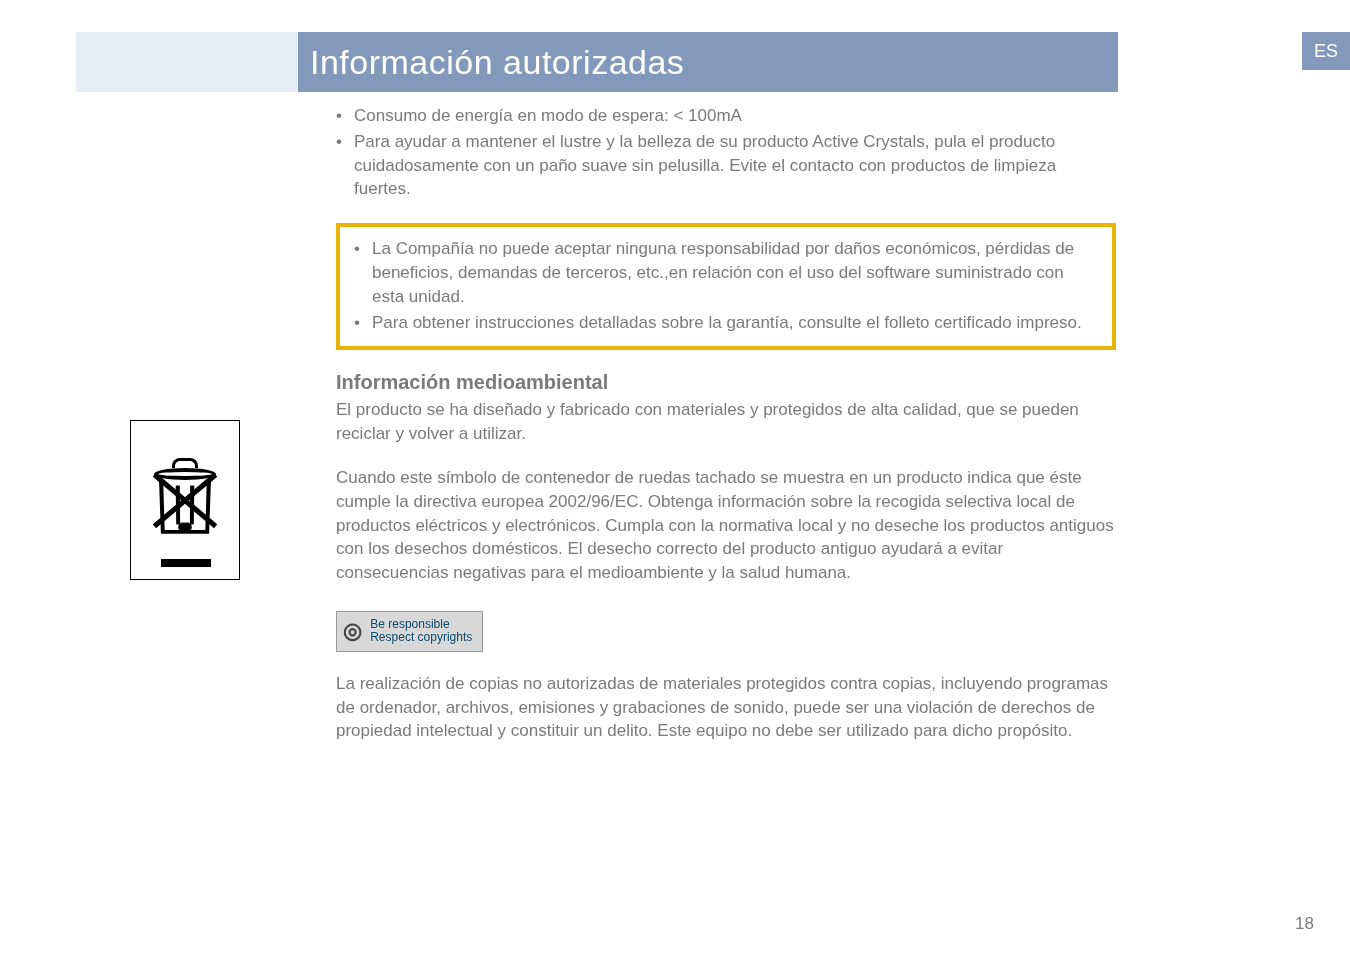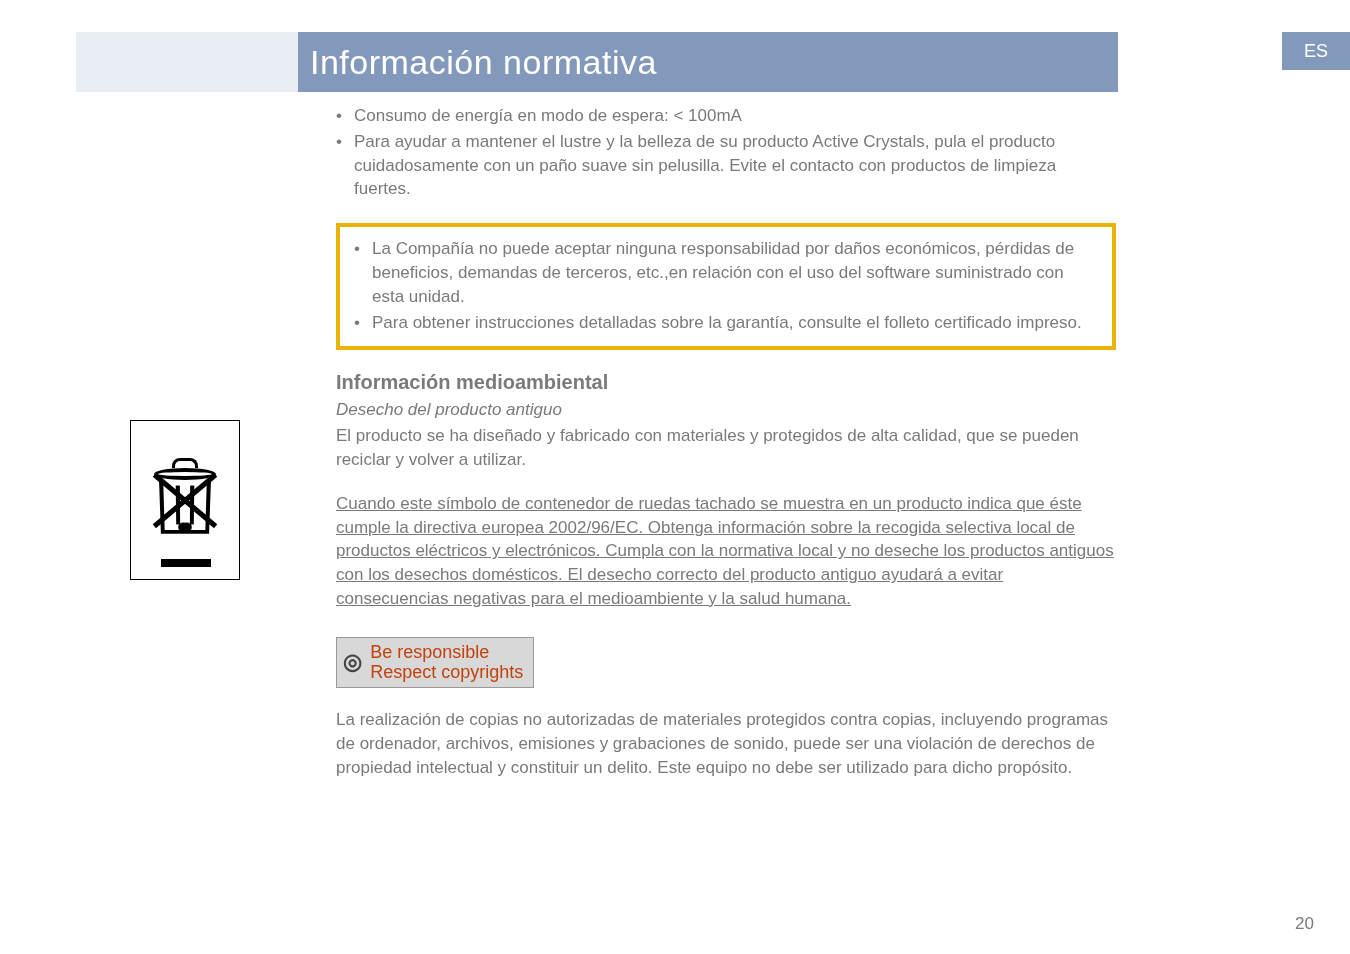--- a/index.html
+++ b/index.html
@@ -38,21 +38,21 @@
   .title-text {
     color: #ffffff;
     font-size: 34px;
     font-weight: 400;
     letter-spacing: 0.5px;
   }
   .lang-tab {
     position: absolute;
     right: 0;
     top: 32px;
-    width: 68px;
+    width: 48px;
     height: 38px;
     background: #8399bb;
     color: #ffffff;
     font-size: 18px;
     display: flex;
     align-items: center;
     justify-content: center;
   }
   .content {
     position: absolute;
@@ -93,21 +93,20 @@
   }
   .italic {
     font-style: italic;
   }
   .para {
     margin-top: 2px;
     margin-bottom: 2px;
   }
   .para-spaced {
     margin-top: 20px;
-    text-decoration: underline;
   }
   .weee-icon {
     position: absolute;
     left: 130px;
     top: 420px;
     width: 110px;
     height: 160px;
     border: 1px solid #000;
     background: #fff;
     display: flex;
@@ -199,61 +198,60 @@
     margin-bottom: 18px;
     background: #d8d8d8;
   }
   .copyright-badge .cicon {
     font-size: 22px;
     font-weight: bold;
     color: #444;
     margin-right: 8px;
   }
   .copyright-badge .ctext {
-    font-size: 18px;
+    font-size: 12px;
     line-height: 1.15;
-    color: #c2410c;
+    color: #0c4a6e;
   }
   .page-number {
     position: absolute;
     right: 36px;
     bottom: 20px;
     font-size: 17px;
     color: #7a7a7a;
   }
 </style>
 </head>
 <body>
 
 <div class="page">
 
   <div class="left-margin-bar"></div>
 
   <div class="title-bar">
-    <span class="title-text">Información normativa</span>
+    <span class="title-text">Información autorizadas</span>
   </div>
 
   <div class="lang-tab">ES</div>
 
   <div class="content">
 
     <ul>
       <li>Consumo de energía en modo de espera: &lt; 100mA</li>
       <li>Para ayudar a mantener el lustre y la belleza de su producto Active Crystals, pula el producto cuidadosamente con un paño suave sin pelusilla. Evite el contacto con productos de limpieza fuertes.</li>
     </ul>
 
     <div class="boxed">
       <ul>
         <li>La Compañía no puede aceptar ninguna responsabilidad por daños económicos, pérdidas de beneficios, demandas de terceros, etc.,en relación con el uso del software suministrado con esta unidad.</li>
         <li>Para obtener instrucciones detalladas sobre la garantía, consulte el folleto certificado impreso.</li>
       </ul>
     </div>
 
     <div class="section-heading">Información medioambiental</div>
-    <div class="italic para">Desecho del producto antiguo</div>
     <div class="para">El producto se ha diseñado y fabricado con materiales y protegidos de alta calidad, que se pueden reciclar y volver a utilizar.</div>
 
     <div class="para para-spaced">Cuando este símbolo de contenedor de ruedas tachado se muestra en un producto indica que éste cumple la directiva europea 2002/96/EC. Obtenga información sobre la recogida selectiva local de productos eléctricos y electrónicos. Cumpla con la normativa local y no deseche los productos antiguos con los desechos domésticos. El desecho correcto del producto antiguo ayudará a evitar consecuencias negativas para el medioambiente y la salud humana.</div>
 
     <div class="copyright-badge">
       <span class="cicon">◎</span>
       <span class="ctext">
         <span>Be responsible</span><br>
         <span>Respect copyrights</span>
       </span>
@@ -270,15 +268,15 @@
       <div class="bin-body">
         <div class="wheel l"></div>
         <div class="wheel r"></div>
       </div>
       <div class="cross1"></div>
       <div class="cross2"></div>
     </div>
     <div class="underbar"></div>
   </div>
 
-  <div class="page-number">20</div>
+  <div class="page-number">18</div>
 
 </div>
 
 </body></html>

